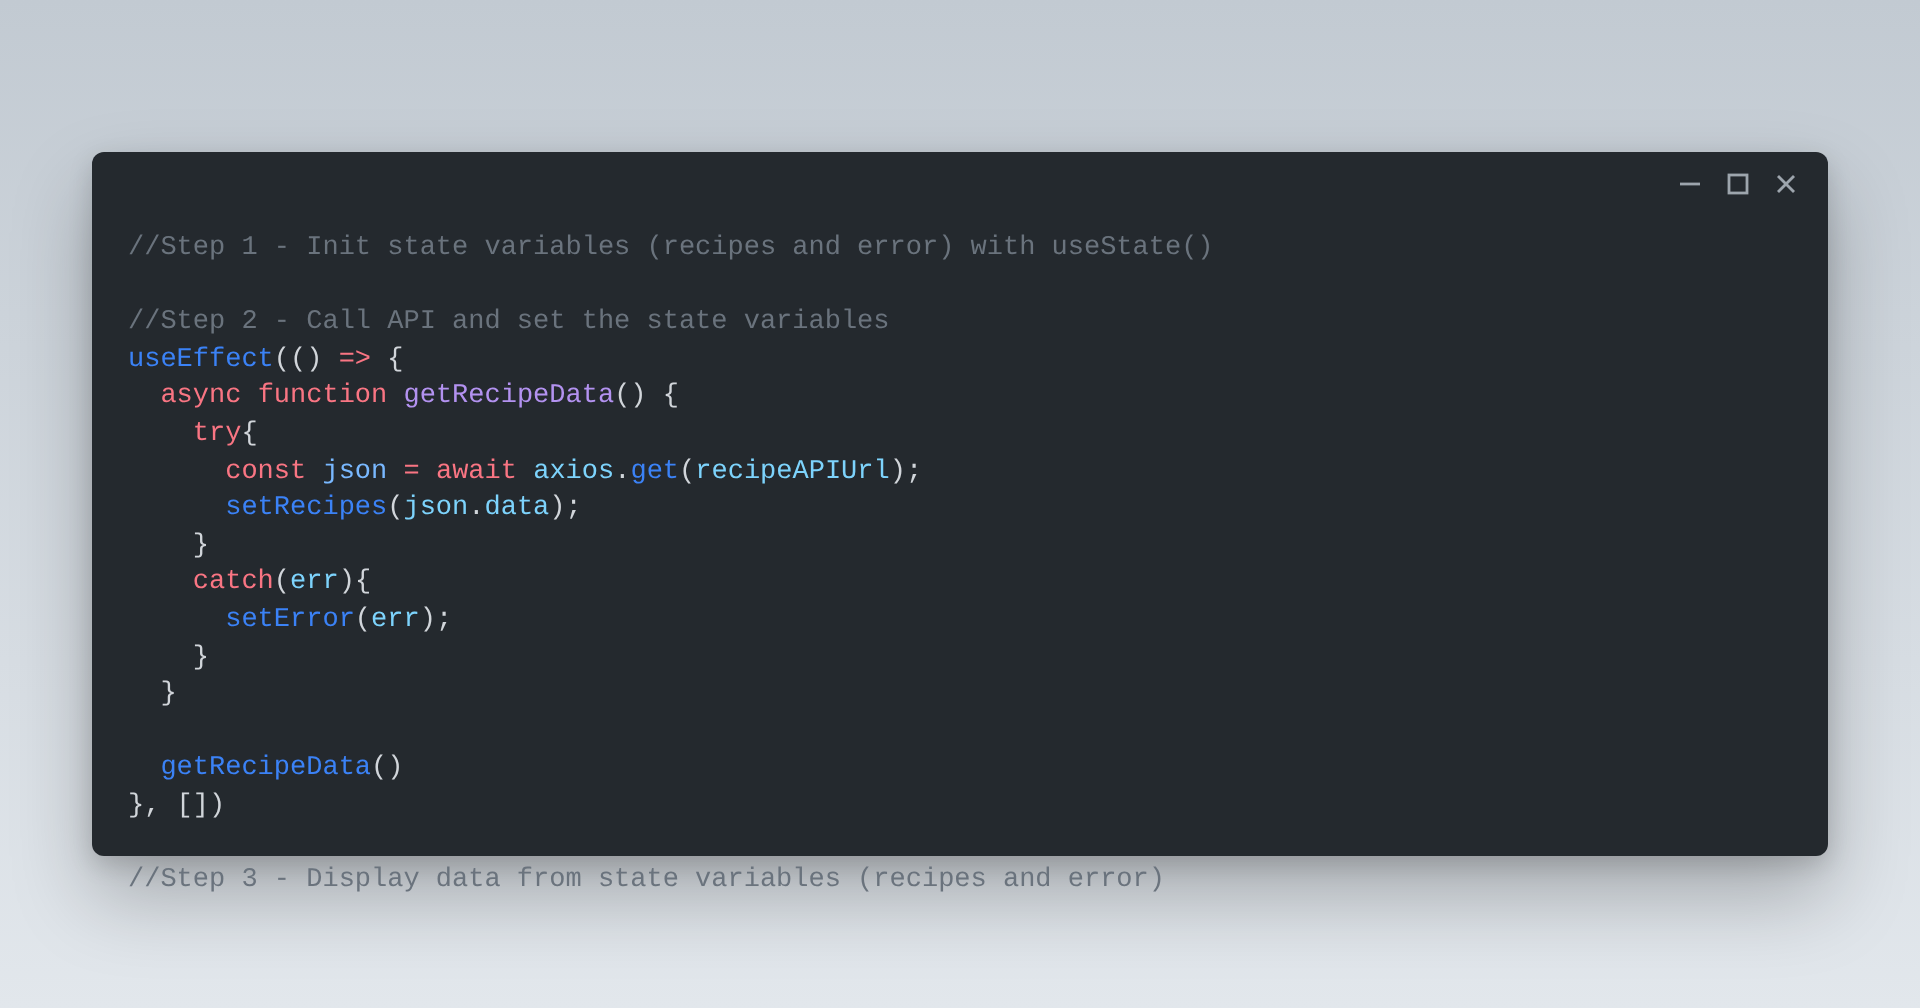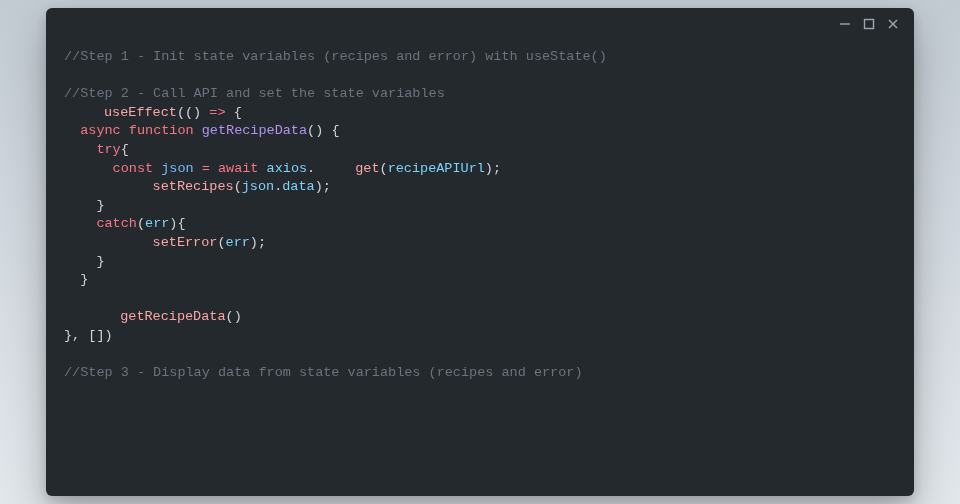--- a/index.html
+++ b/index.html
@@ -11,21 +11,21 @@
     background: #c8d0d8;
   }
   body {
     background: linear-gradient(180deg, #c2cad2 0%, #e2e7ec 100%);
     display: flex;
     align-items: center;
     justify-content: center;
   }
   .window {
     width: 868px;
-    height: 488px;
+    height: 352px;
     background: #24292e;
     border-radius: 6px;
     box-shadow: 0 20px 40px rgba(0,0,0,0.25), 0 4px 12px rgba(0,0,0,0.15);
     position: relative;
     box-sizing: border-box;
   }
   .titlebar {
     height: 32px;
     display: flex;
     align-items: center;
@@ -49,21 +49,21 @@
     line-height: 18.6px;
     color: #d1d5da;
     padding: 8px 18px 18px 18px;
     white-space: pre;
   }
   .c-comment   { color: #6a737d; }
   .c-keyword   { color: #f97583; }
   .c-funcdef   { color: #b392f0; }
   .c-variable  { color: #7dd3fc; }
   .c-property  { color: #79b8ff; }
-  .c-call      { color: #fca5a5; margin-left: 40px; }
+  .c-call      { color: #3b82f6; }
   .c-punct     { color: #d1d5da; }
 </style>
 </head>
 <body>
 
 <div class="window">
   <div class="titlebar">
     <span class="win-btn" title="Minimize">
       <svg width="12" height="12" viewBox="0 0 12 12">
           <line x1="1" y1="6" x2="11" y2="6" stroke="currentColor" stroke-width="1.4"></line>

